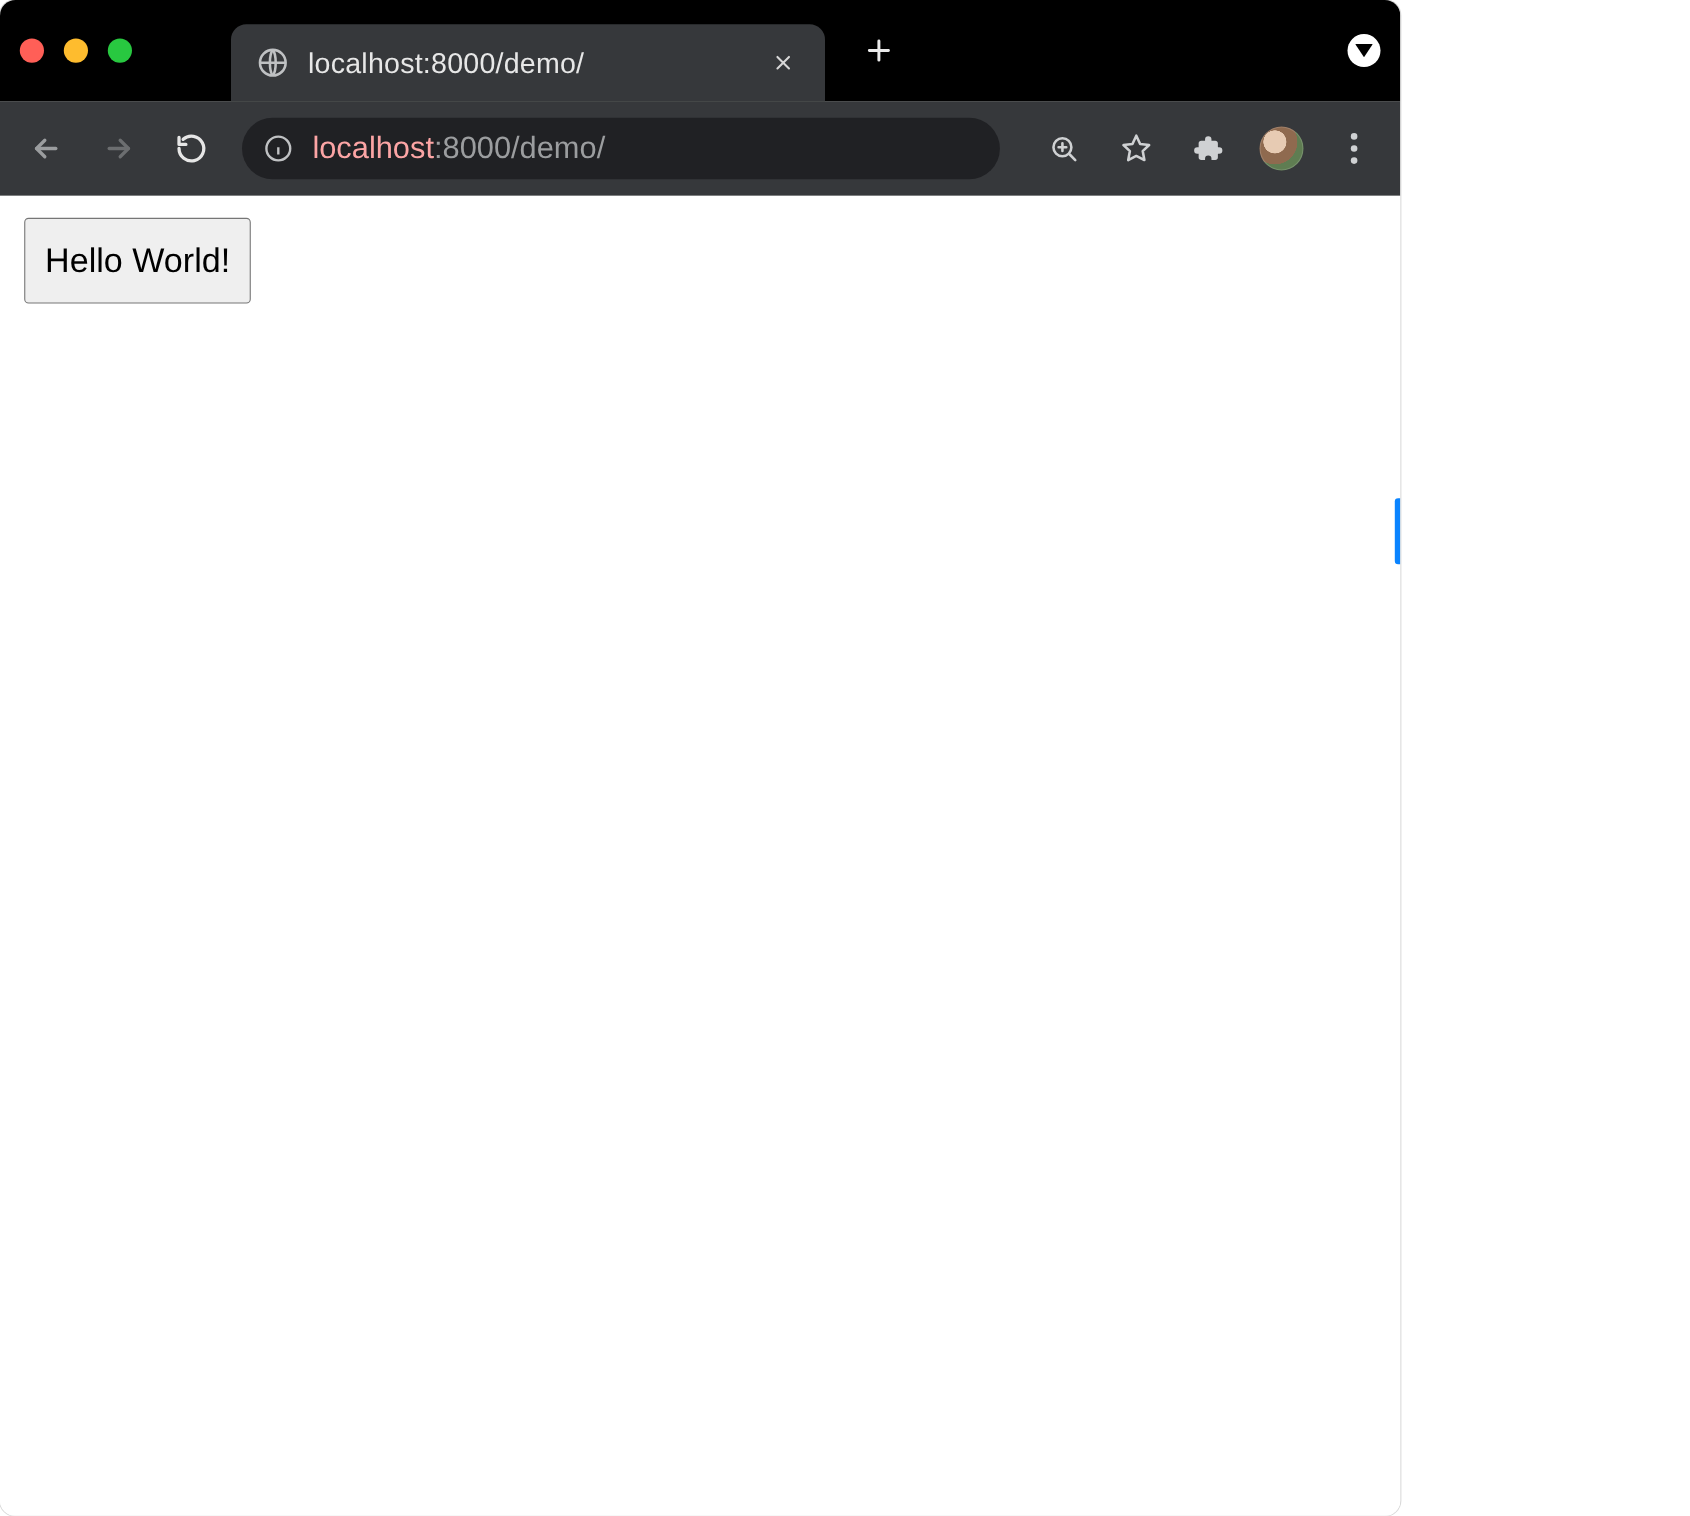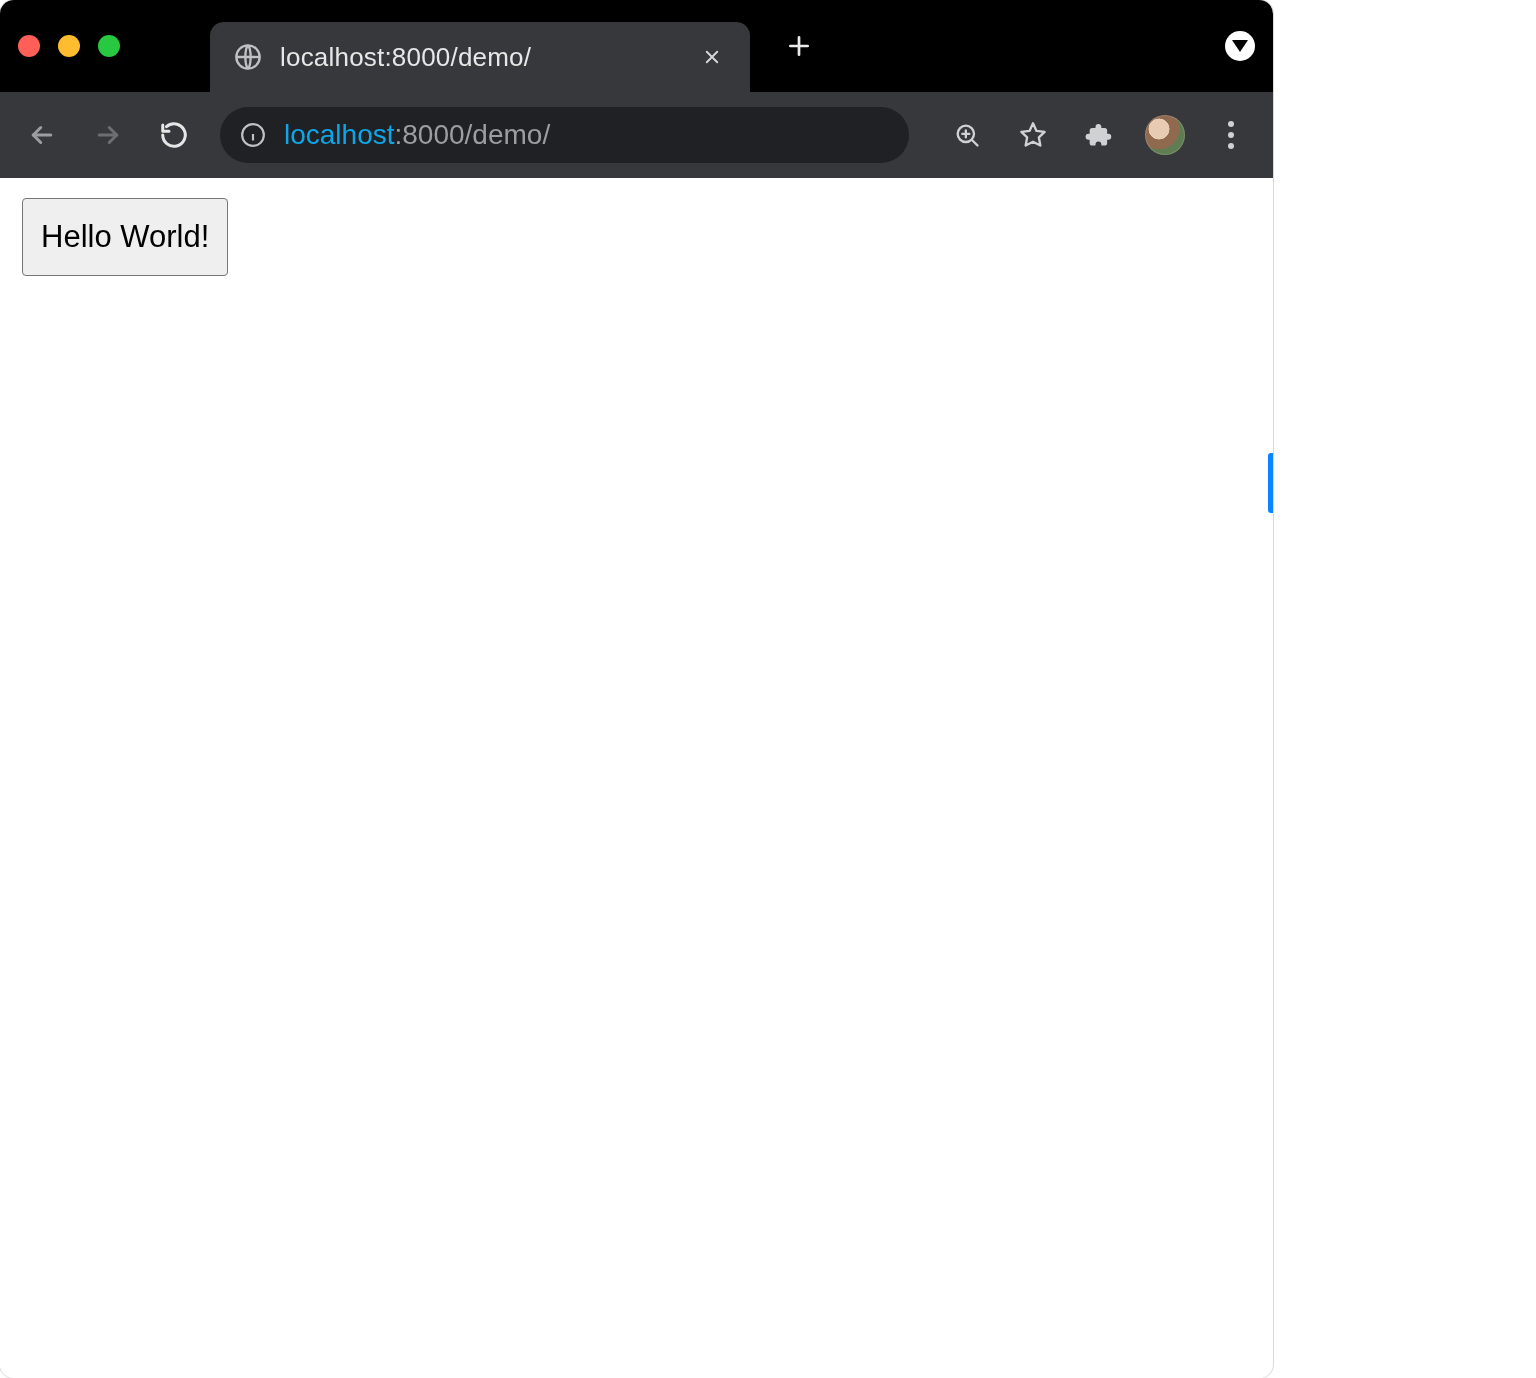--- a/index.html
+++ b/index.html
@@ -82,21 +82,21 @@
       height: 56px;
       background: #202124;
       border-radius: 28px;
       display: flex;
       align-items: center;
       padding: 0 20px;
       gap: 18px;
     }
     .site-info { color:#bfc1c3; display:flex; align-items:center; }
     .url { font-size: 28px; color:#9b9d9f; white-space:nowrap; }
-    .url .host { color:#0ea5e9; }
+    .url .host { color:#fca5a5; }
 
     .toolbar-right { display:flex; align-items:center; gap: 26px; margin-left: 12px; }
     .icon-btn { width: 40px; height:40px; display:flex; align-items:center; justify-content:center; color:#cfd1d3; }
     .avatar {
       width: 40px; height:40px; border-radius:50%;
       background: radial-gradient(circle at 35% 35%, #e7cbb3 0 28%, #8f6a4f 29% 55%, #5f7d52 56% 100%);
       box-shadow: inset 0 0 0 1px rgba(255,255,255,.15);
     }
     .kebab { display:flex; flex-direction:column; gap:5px; }
     .kebab span { width:6px; height:6px; background:#cfd1d3; border-radius:50%; }

